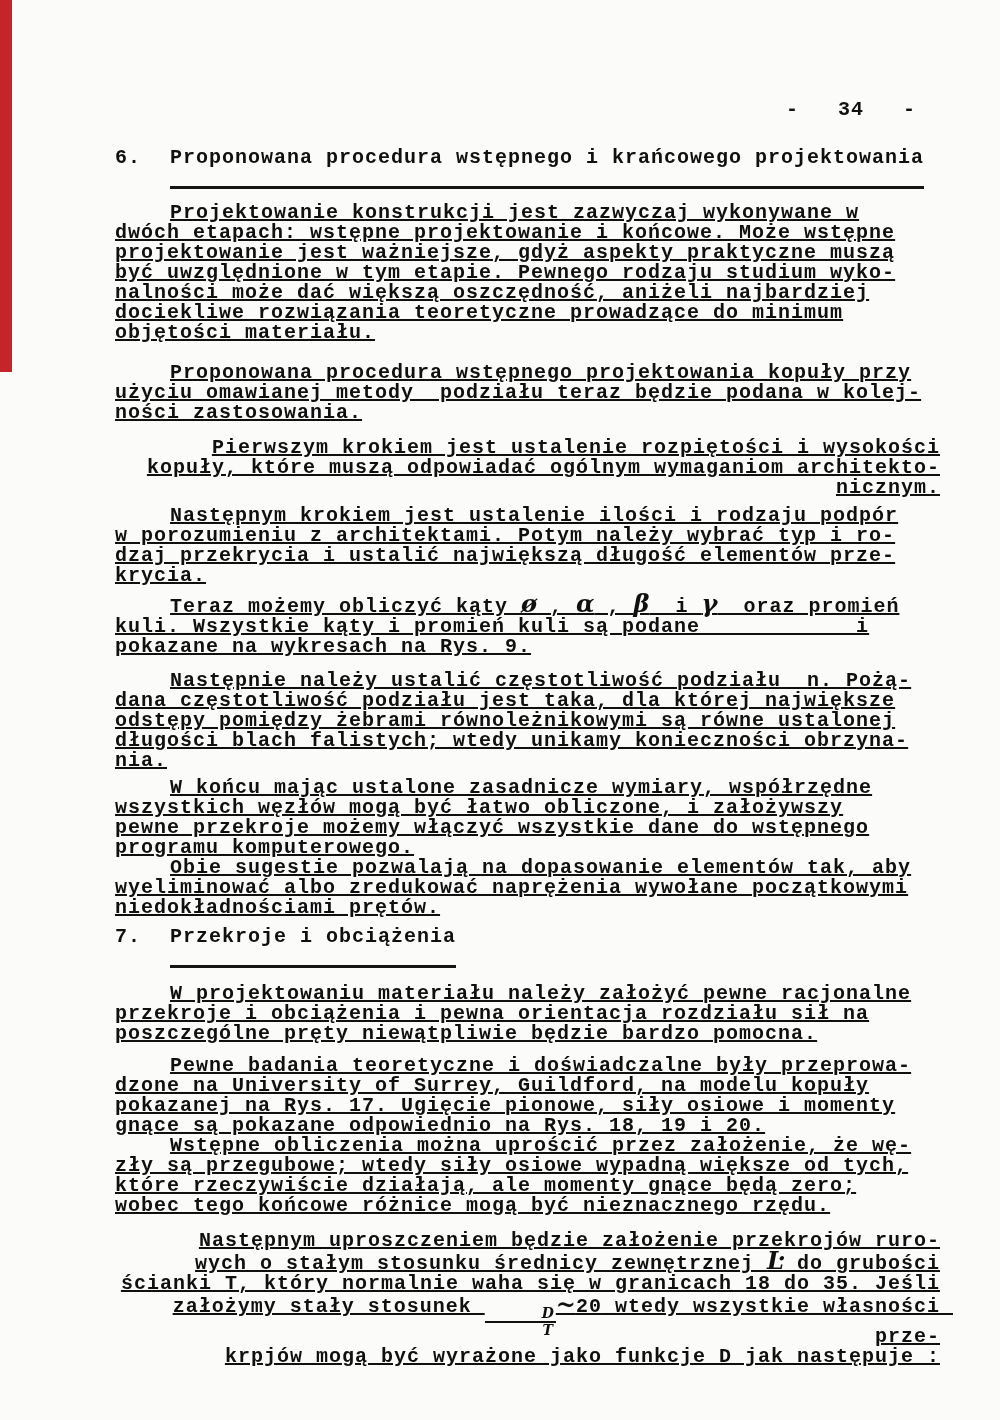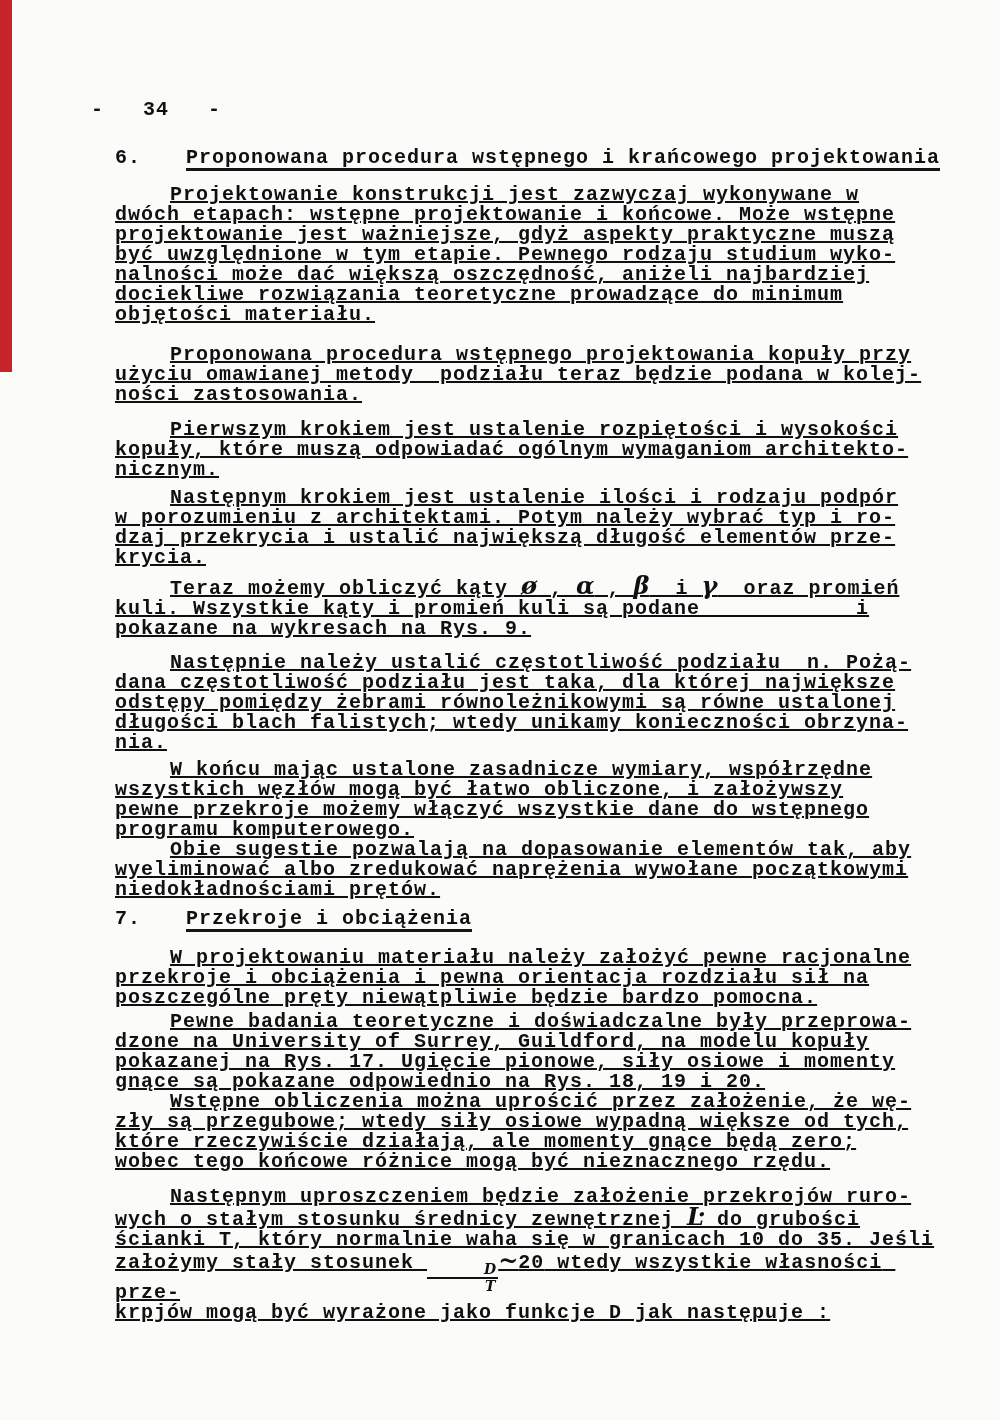--- a/index.html
+++ b/index.html
@@ -17,36 +17,36 @@
     padding: 100px 60px 0 115px;
     position: relative;
   }
   .red-bar {
     position: absolute;
     left: 0; top: 0;
     width: 12px; height: 372px;
   }
   .pageno {
     position: relative; left: -24px;
-    text-align: left;
+    text-align: right;
     font-size: 20px; line-height: 20px;
     font-weight: bold;
     letter-spacing: 1px;
     white-space: pre;
   }
   .heading {
     display: flex;
     align-items: baseline;
     font-size: 20px; line-height: 20px;
     font-weight: bold;
     letter-spacing: 1px;
     white-space: pre;
   }
   .sec-num { width: 55px; flex: 0 0 55px; }
-  .sec-title { border-bottom: 3px solid #151515; padding-bottom: 0; margin-left: 16px; }
+  .sec-title { border-bottom: 3px solid #151515; padding-bottom: 18px; }
   .para {
     margin: 0;
     font-size: 20px; line-height: 20px;
     font-weight: bold;
     letter-spacing: 1px;
     white-space: pre-wrap;
     text-indent: 55px;
     text-decoration: underline;
   }
   .hand {
@@ -68,26 +68,26 @@
     font-weight: bold;
     font-size: 14px;
     line-height: 13px;
     letter-spacing: 0;
   }
   .frac .num { border-bottom: 2px solid #101010; padding: 0 2px 1px 2px; }
   .frac .den { padding-top: 1px; }
   .mt28 { margin-top: 28px; }
   .mt20 { margin-top: 20px; }
   .mt16 { margin-top: 16px; }
-  .mt15 { margin-top: 15px; }
+  .mt15 { margin-top: 15px; text-align: right; }
   .mt14 { margin-top: 14px; }
   .mt12 { margin-top: 0; }
   .mt11 { }
   .mt9  { margin-top: 9px; }
-  .mt8  { margin-top: 4px; }
+  .mt8  { margin-top: 12px; }
   .mt7  { margin-top: 7px; }
   .mt0  { margin-top: 8px; }
 </style>
 </head>
 <body style="background: rgb(251, 251, 250); color: rgb(16, 16, 16);">
 
 <div class="page">
 
   <div class="red-bar" style="background: rgb(197, 36, 43);"></div>
 
@@ -152,17 +152,17 @@
 pokazanej na Rys. 17. Ugięcie pionowe, siły osiowe i momenty
 gnące są pokazane odpowiednio na Rys. 18, 19 i 20.</p>
 
   <p class="para mt12">Wstępne obliczenia można uprościć przez założenie, że wę-
 zły są przegubowe; wtedy siły osiowe wypadną większe od tych,
 które rzeczywiście działają, ale momenty gnące będą zero;
 wobec tego końcowe różnice mogą być nieznacznego rzędu.</p>
 
   <p class="para mt15"><span>Następnym uproszczeniem będzie założenie przekrojów ruro-
 wych o stałym stosunku średnicy zewnętrznej </span><span class="hand">Ŀ</span><span> do grubości
-ścianki T, który normalnie waha się w granicach 10 do 35. Jeśli
+ścianki T, który normalnie waha się w granicach 18 do 35. Jeśli
 założymy stały stosunek </span><span class="frac"><span class="num">D</span><span class="den">T</span></span><span class="hand">~</span><span>20</span><span> wtedy wszystkie własności prze-
 krpjów mogą być wyrażone jako funkcje D jak następuje :</span></p>
 
 </div>
 
 </body></html>

